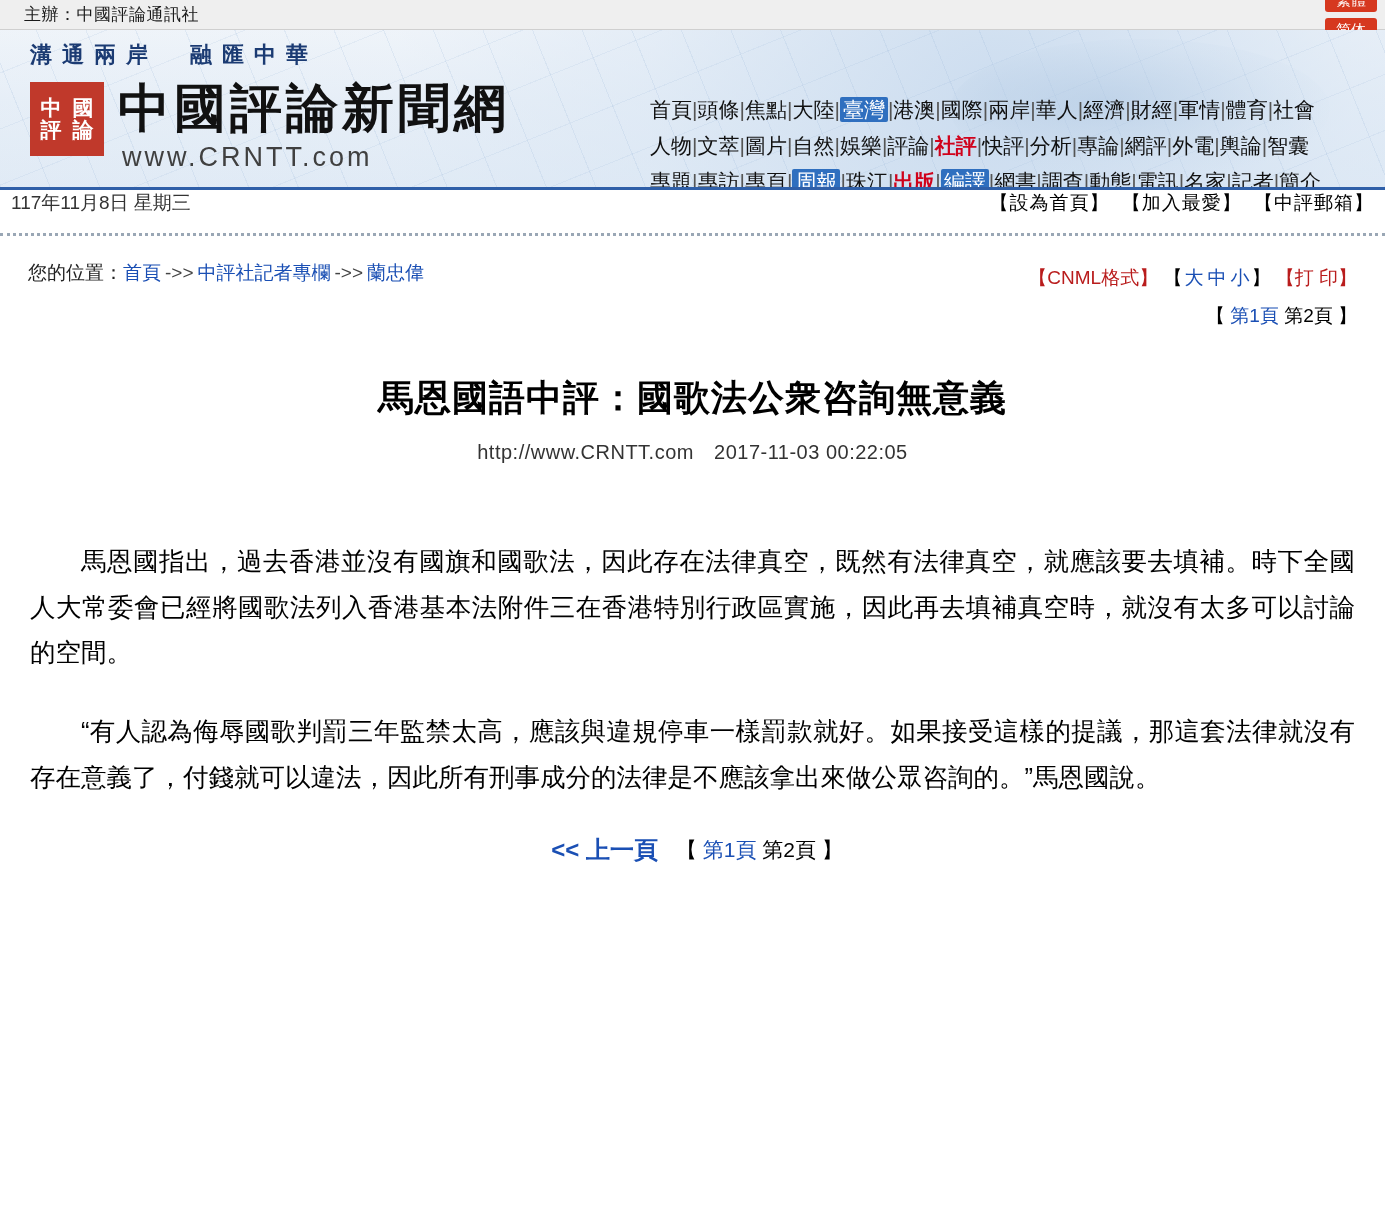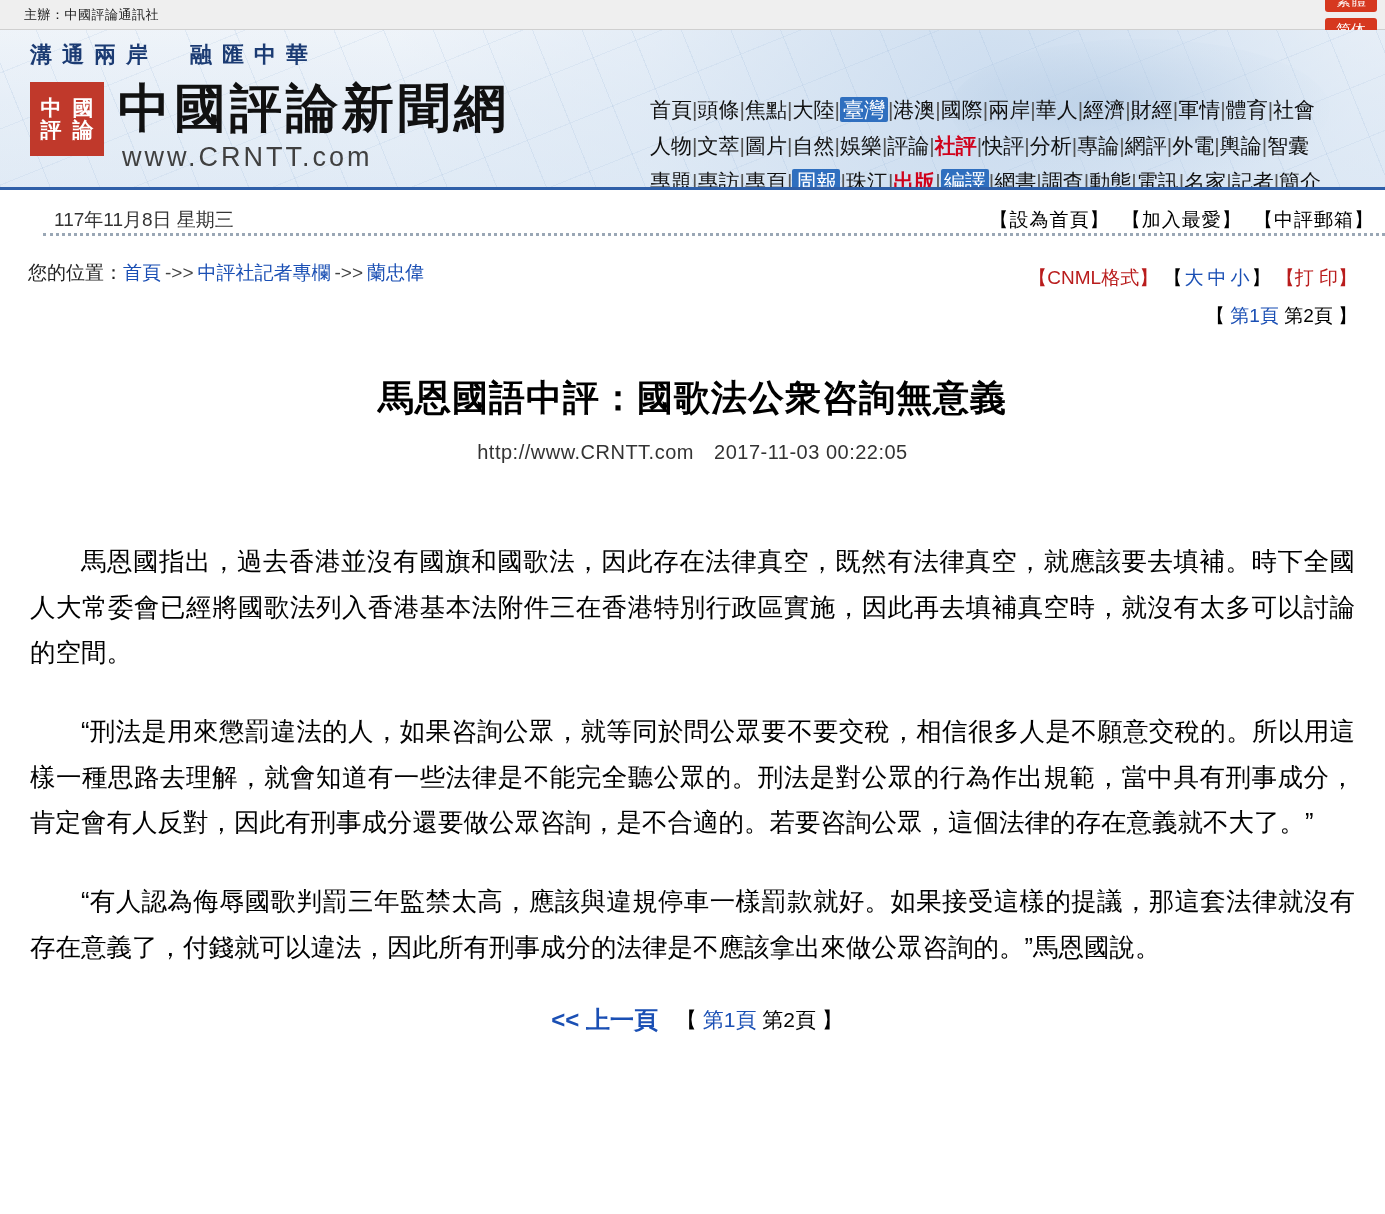--- a/index.html
+++ b/index.html
@@ -22,21 +22,21 @@
     background: #efefef;
     border-bottom: 1px solid #cfcfcf;
     display: flex;
     align-items: center;
     justify-content: space-between;
     padding: 0 8px 0 24px;
     box-sizing: border-box;
     position: relative;
   }
   .topbar .publisher {
-    font-size: 13px;
+    font-size: 17px;
     color: #1a1a1a;
     letter-spacing: 0.5px;
   }
   .lang-group { display: flex; gap: 6px; align-items: center; flex-direction: column; }
   .lang-btn {
     background: #d6381f;
     color: #fff;
     font-size: 15px;
     padding: 3px 11px;
     border-radius: 3px;
@@ -158,28 +158,27 @@
     background: #2f6fbf;
     color: #fff;
     padding: 1px 3px;
     border-radius: 2px;
   }
 
   
   .datebar {
     height: 46px;
     display: flex;
-    align-items: flex-end;
+    align-items: flex-start;
     justify-content: space-between;
     padding: 0 11px;
     box-sizing: border-box;
     font-size: 19px;
     color: #333;
     border-bottom: 3px dotted #9aa7b5;
-    margin-left: 43px;
   }
   .datebar .links { color: #000; letter-spacing: 1px; }
   .datebar .links span { cursor: pointer; margin-left: 6px; }
 
   
   .crumbrow {
     display: flex;
     justify-content: space-between;
     align-items: flex-start;
     padding: 24px 28px 0 28px;
@@ -312,21 +311,20 @@
 </div>
 
 <h1 class="headline">馬恩國語中評：國歌法公衆咨詢無意義</h1>
 <div class="subline">
   <span>http://www.CRNTT.com</span>
   <span class="time">2017-11-03 00:22:05</span>
 </div>
 
 <div class="article">
   <p>馬恩國指出，過去香港並沒有國旗和國歌法，因此存在法律真空，既然有法律真空，就應該要去填補。時下全國人大常委會已經將國歌法列入香港基本法附件三在香港特別行政區實施，因此再去填補真空時，就沒有太多可以討論的空間。</p>
-  <p>“刑法是用來懲罰違法的人，如果咨詢公眾，就等同於問公眾要不要交稅，相信很多人是不願意交稅的。所以用這樣一種思路去理解，就會知道有一些法律是不能完全聽公眾的。刑法是對公眾的行為作出規範，當中具有刑事成分，肯定會有人反對，因此有刑事成分還要做公眾咨詢，是不合適的。若要咨詢公眾，這個法律的存在意義就不大了。”</p>
   <p>“有人認為侮辱國歌判罰三年監禁太高，應該與違規停車一樣罰款就好。如果接受這樣的提議，那這套法律就沒有存在意義了，付錢就可以違法，因此所有刑事成分的法律是不應該拿出來做公眾咨詢的。”馬恩國說。</p>
 </div>
 
 <div class="bottom-pager">
   <span class="prev">&lt;&lt; 上一頁</span>
   <span class="pages">
     <span>【</span>
     <a>第1頁</a>
     <span class="cur">第2頁</span>
     <span>】</span>

